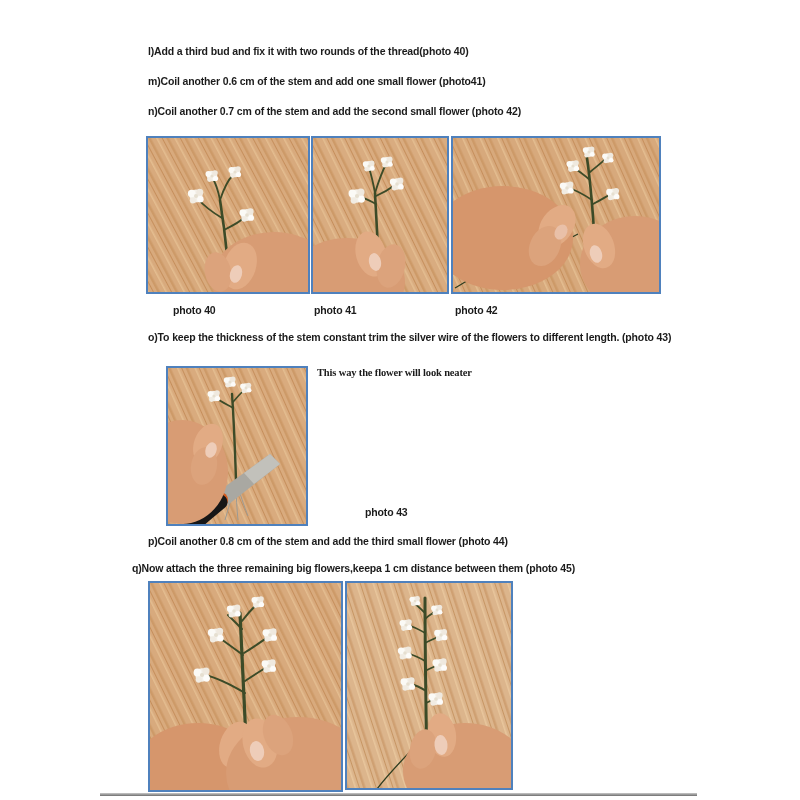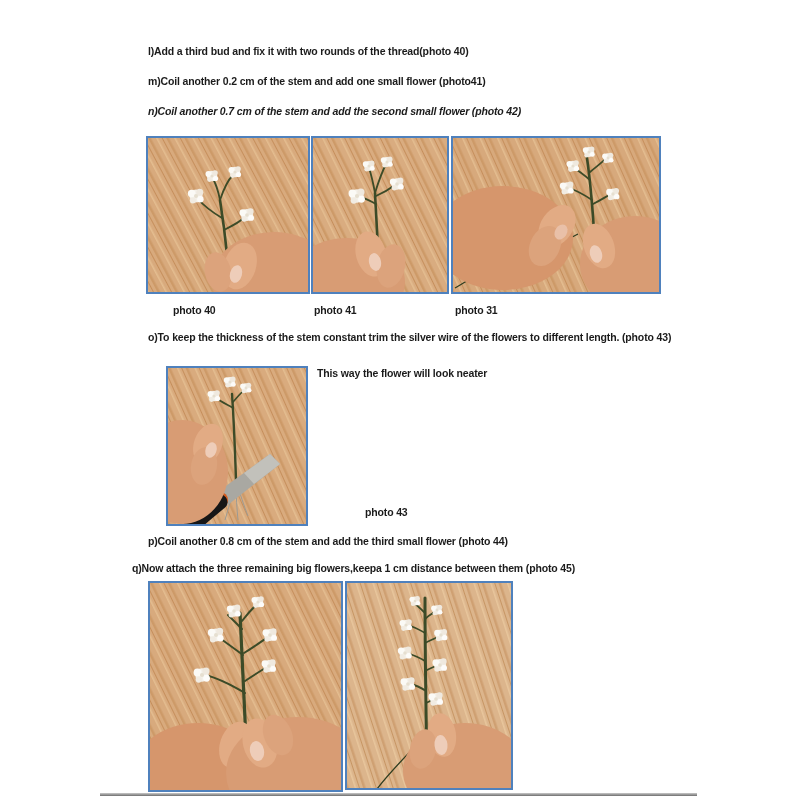--- a/index.html
+++ b/index.html
@@ -20,22 +20,22 @@
     position:absolute;left:100px;top:793px;width:597px;height:3px;
     background:linear-gradient(to bottom,#c9c9c9,#6e6e6e);
   }
 </style>
 </head>
 <body>
 
 <div>
 
   <div class="t" style="left:148px;top:45px;">l)Add a third bud and fix it with two rounds of the thread(photo 40)</div>
-  <div class="t" style="left:148px;top:75px;">m)Coil another 0.2 cm of the stem and add one small flower (photo41)</div>
-  <div class="t" style="left:148px;top:105px;font-style:italic;">n)Coil another 0.7 cm of the stem and add the second small flower (photo 42)</div>
+  <div class="t" style="left:148px;top:75px;">m)Coil another 0.6 cm of the stem and add one small flower (photo41)</div>
+  <div class="t" style="left:148px;top:105px;">n)Coil another 0.7 cm of the stem and add the second small flower (photo 42)</div>
 
   <div class="photo" style="left:146px;top:136px;width:164px;height:158px;">
     <svg viewBox="0 0 160 154" preserveAspectRatio="none">
       <defs>
         <pattern id="w40" patternUnits="userSpaceOnUse" width="16" height="16" patternTransform="rotate(-28)">
           <rect width="16" height="16" fill="#d8aa7d"></rect>
           <rect x="0" width="2.5" height="16" fill="#cd9a68"></rect>
           <rect x="7" width="1.6" height="16" fill="#e4bd90"></rect>
           <rect x="12" width="1" height="16" fill="#c68f5c"></rect>
         </pattern>
@@ -149,21 +149,21 @@
         <ellipse cx="108" cy="94" rx="6" ry="8" fill="#e9c0a8" transform="rotate(30 108 94)"></ellipse>
         <ellipse cx="182" cy="126" rx="55" ry="48" fill="#d89c74"></ellipse>
         <ellipse cx="146" cy="108" rx="15" ry="23" fill="#e2ab84" transform="rotate(-20 146 108)"></ellipse>
         <ellipse cx="143" cy="116" rx="6" ry="9" fill="#eecdb9" transform="rotate(-15 143 116)"></ellipse>
       </g>
     </svg>
   </div>
 
   <div class="t" style="left:148px;top:304px;padding-left:25px;">photo 40</div>
   <div class="t" style="left:314px;top:304px;">photo 41</div>
-  <div class="t" style="left:455px;top:304px;">photo 31</div>
+  <div class="t" style="left:455px;top:304px;">photo 42</div>
 
   <div class="t" style="left:148px;top:331px;">o)To keep the thickness of the stem constant trim the silver wire of the flowers to different length. (photo 43)</div>
 
   <div class="photo" style="left:166px;top:366px;width:142px;height:160px;">
     <svg viewBox="0 0 138 156" preserveAspectRatio="none">
       <defs>
         <pattern id="w43" patternUnits="userSpaceOnUse" width="16" height="16" patternTransform="rotate(-24)">
           <rect width="16" height="16" fill="#d9ab7e"></rect>
           <rect x="0" width="2.5" height="16" fill="#cd9a68"></rect>
           <rect x="8" width="1.6" height="16" fill="#e4bd90"></rect>
@@ -199,21 +199,21 @@
         <path d="M52,134 C40,144 30,152 22,160" stroke="#161616" stroke-width="15" fill="none" stroke-linecap="round"></path>
       </g>
       <g>
         <ellipse cx="14" cy="104" rx="46" ry="52" fill="#d89c74"></ellipse>
         <ellipse cx="40" cy="76" rx="14" ry="21" fill="#e2ab84" transform="rotate(20 40 76)"></ellipse>
         <ellipse cx="36" cy="98" rx="13" ry="19" fill="#dca37c" transform="rotate(10 36 98)"></ellipse>
         <ellipse cx="43" cy="82" rx="5.5" ry="8" fill="#eecdb9" transform="rotate(18 43 82)"></ellipse>
       </g>
     </svg>
   </div>
-  <div class="t" style="left:317px;top:367px;">This way the flower will look neater</div>
+  <div class="t" style="left:317px;top:367px;font-family:Liberation Serif, serif;">This way the flower will look neater</div>
   <div class="t" style="left:317px;top:506px;padding-left:48px;">photo 43</div>
 
   <div class="t" style="left:148px;top:535px;">p)Coil another 0.8 cm of the stem and add the third small flower (photo 44)</div>
   <div class="t" style="left:132px;top:562px;">q)Now attach the three remaining big flowers,keepa 1 cm distance between them (photo 45)</div>
 
   <div class="photo" style="left:148px;top:581px;width:195px;height:211px;">
     <svg viewBox="0 0 191 207" preserveAspectRatio="none">
       <defs>
         <pattern id="w44" patternUnits="userSpaceOnUse" width="16" height="16" patternTransform="rotate(-26)">
           <rect width="16" height="16" fill="#d8aa7d"></rect>

